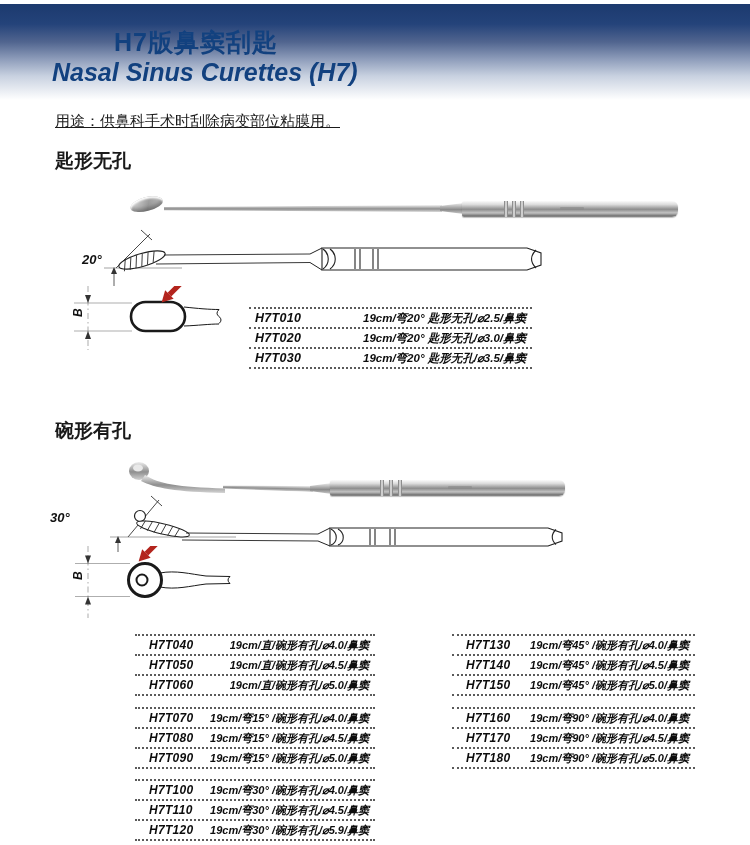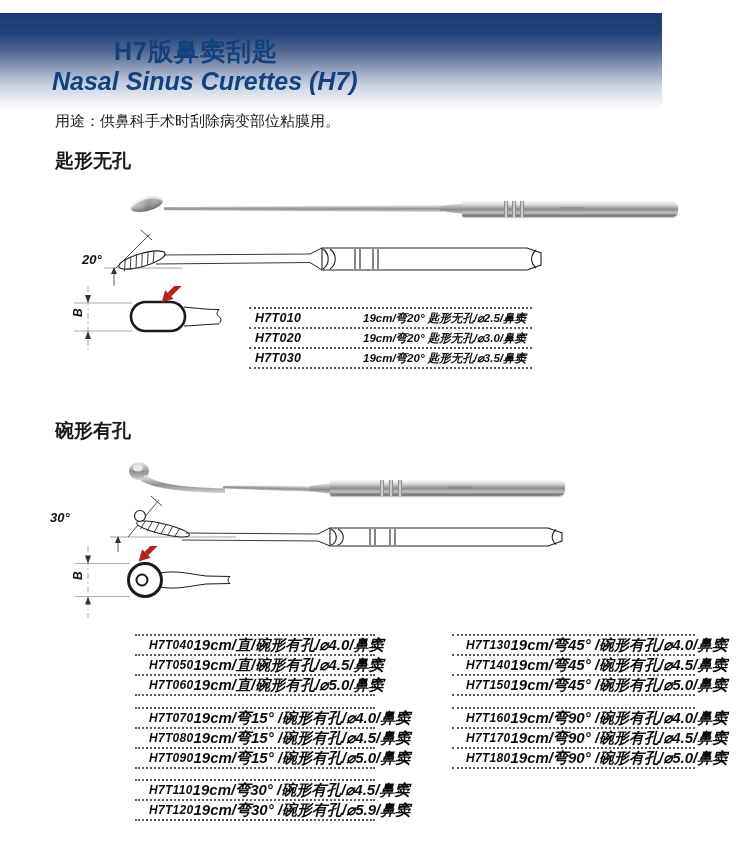--- a/index.html
+++ b/index.html
@@ -2,33 +2,33 @@
 <html><head>
 <meta charset="utf-8">
 <style>
   html,body{margin:0;padding:0;}
   body{
     width:750px;height:845px;position:relative;overflow:hidden;background:#ffffff;
     font-family:"Liberation Sans", sans-serif;
   }
   
   .header{
-    position:absolute;left:0;top:13px;width:662px;height:96px;
+    position:absolute;left:0;top:4px;width:750px;height:96px;
     background:linear-gradient(180deg,#1c3a6e 0px,#24437a 20px,#51658f 38px,#8d9cba 55px,#c8d1e0 72px,#ffffff 96px);
   }
   .title-cn{
     position:absolute;left:114px;top:22px;
     font-size:25px;font-weight:bold;color:#12417f;letter-spacing:1px;
   }
   .title-en{
     position:absolute;left:52px;top:54px;
     font-size:25px;font-style:italic;font-weight:bold;color:#12417f;
   }
   
-  .usage{position:absolute;left:55px;top:112px;font-size:15px;color:#1a1a1a;}
+  .usage{position:absolute;left:55px;top:112px;font-size:15px;color:#1a1a1a;text-decoration:underline;}
   .sec-label{position:absolute;font-size:19px;font-weight:bold;color:#1a1a1a;}
   #sec1-label{left:55px;top:148px;}
   #sec2-label{left:55px;top:418px;font-family:Liberation Mono, monospace;}
   
   .photo{position:absolute;}
   .metal{position:absolute;}
   .spoon1{
     left:0;top:3px;width:33px;height:14px;border-radius:50% 50% 50% 50%/55% 55% 45% 45%;
     transform:rotate(-14deg);
     background:linear-gradient(115deg,#e2e2e2,#9c9c9c 55%,#c6c6c6);
@@ -57,21 +57,21 @@
   .spec-table{position:absolute;color:#0d0d0d;}
   .trow{
     display:flex;justify-content:space-between;align-items:center;
     height:18px;border-top:2px dotted #5a5a5a;padding:0 6px;
     font-weight:bold;font-style:italic;white-space:nowrap;
   }
   .spec-table .trow:last-child{border-bottom:2px dotted #5a5a5a;}
   .cell-model{font-size:12.5px;letter-spacing:.3px;}
   .cell-spec{font-size:11.5px;}
   .narrow .cell-model{font-size:12px;margin-left:8px;}
-  .narrow .cell-spec{font-size:15px;}
+  .narrow .cell-spec{font-size:11px;}
   #table-spoon{left:249px;top:307px;width:283px;}
   #table-b-straight{left:135px;top:634px;width:240px;}
   #table-b-45{left:452px;top:634px;width:243px;}
   #table-b-15{left:135px;top:707px;width:240px;}
   #table-b-90{left:452px;top:707px;width:243px;}
   #table-b-30{left:135px;top:779px;width:240px;}
 </style>
 </head>
 <body>
 
@@ -289,20 +289,24 @@
     <span class="cell-spec">19cm/弯90° /碗形有孔/⌀4.5/鼻窦</span>
   </div>
   <div class="trow">
     <span class="cell-model">H7T180</span>
     <span class="cell-spec">19cm/弯90° /碗形有孔/⌀5.0/鼻窦</span>
   </div>
 </div>
 
 <div class="spec-table narrow" id="table-b-30">
   <div class="trow">
+    <span class="cell-model">H7T100</span>
+    <span class="cell-spec">19cm/弯30° /碗形有孔/⌀4.0/鼻窦</span>
+  </div>
+  <div class="trow">
     <span class="cell-model">H7T110</span>
     <span class="cell-spec">19cm/弯30° /碗形有孔/⌀4.5/鼻窦</span>
   </div>
   <div class="trow">
     <span class="cell-model">H7T120</span>
     <span class="cell-spec">19cm/弯30° /碗形有孔/⌀5.9/鼻窦</span>
   </div>
 </div>
 
 </body></html>

